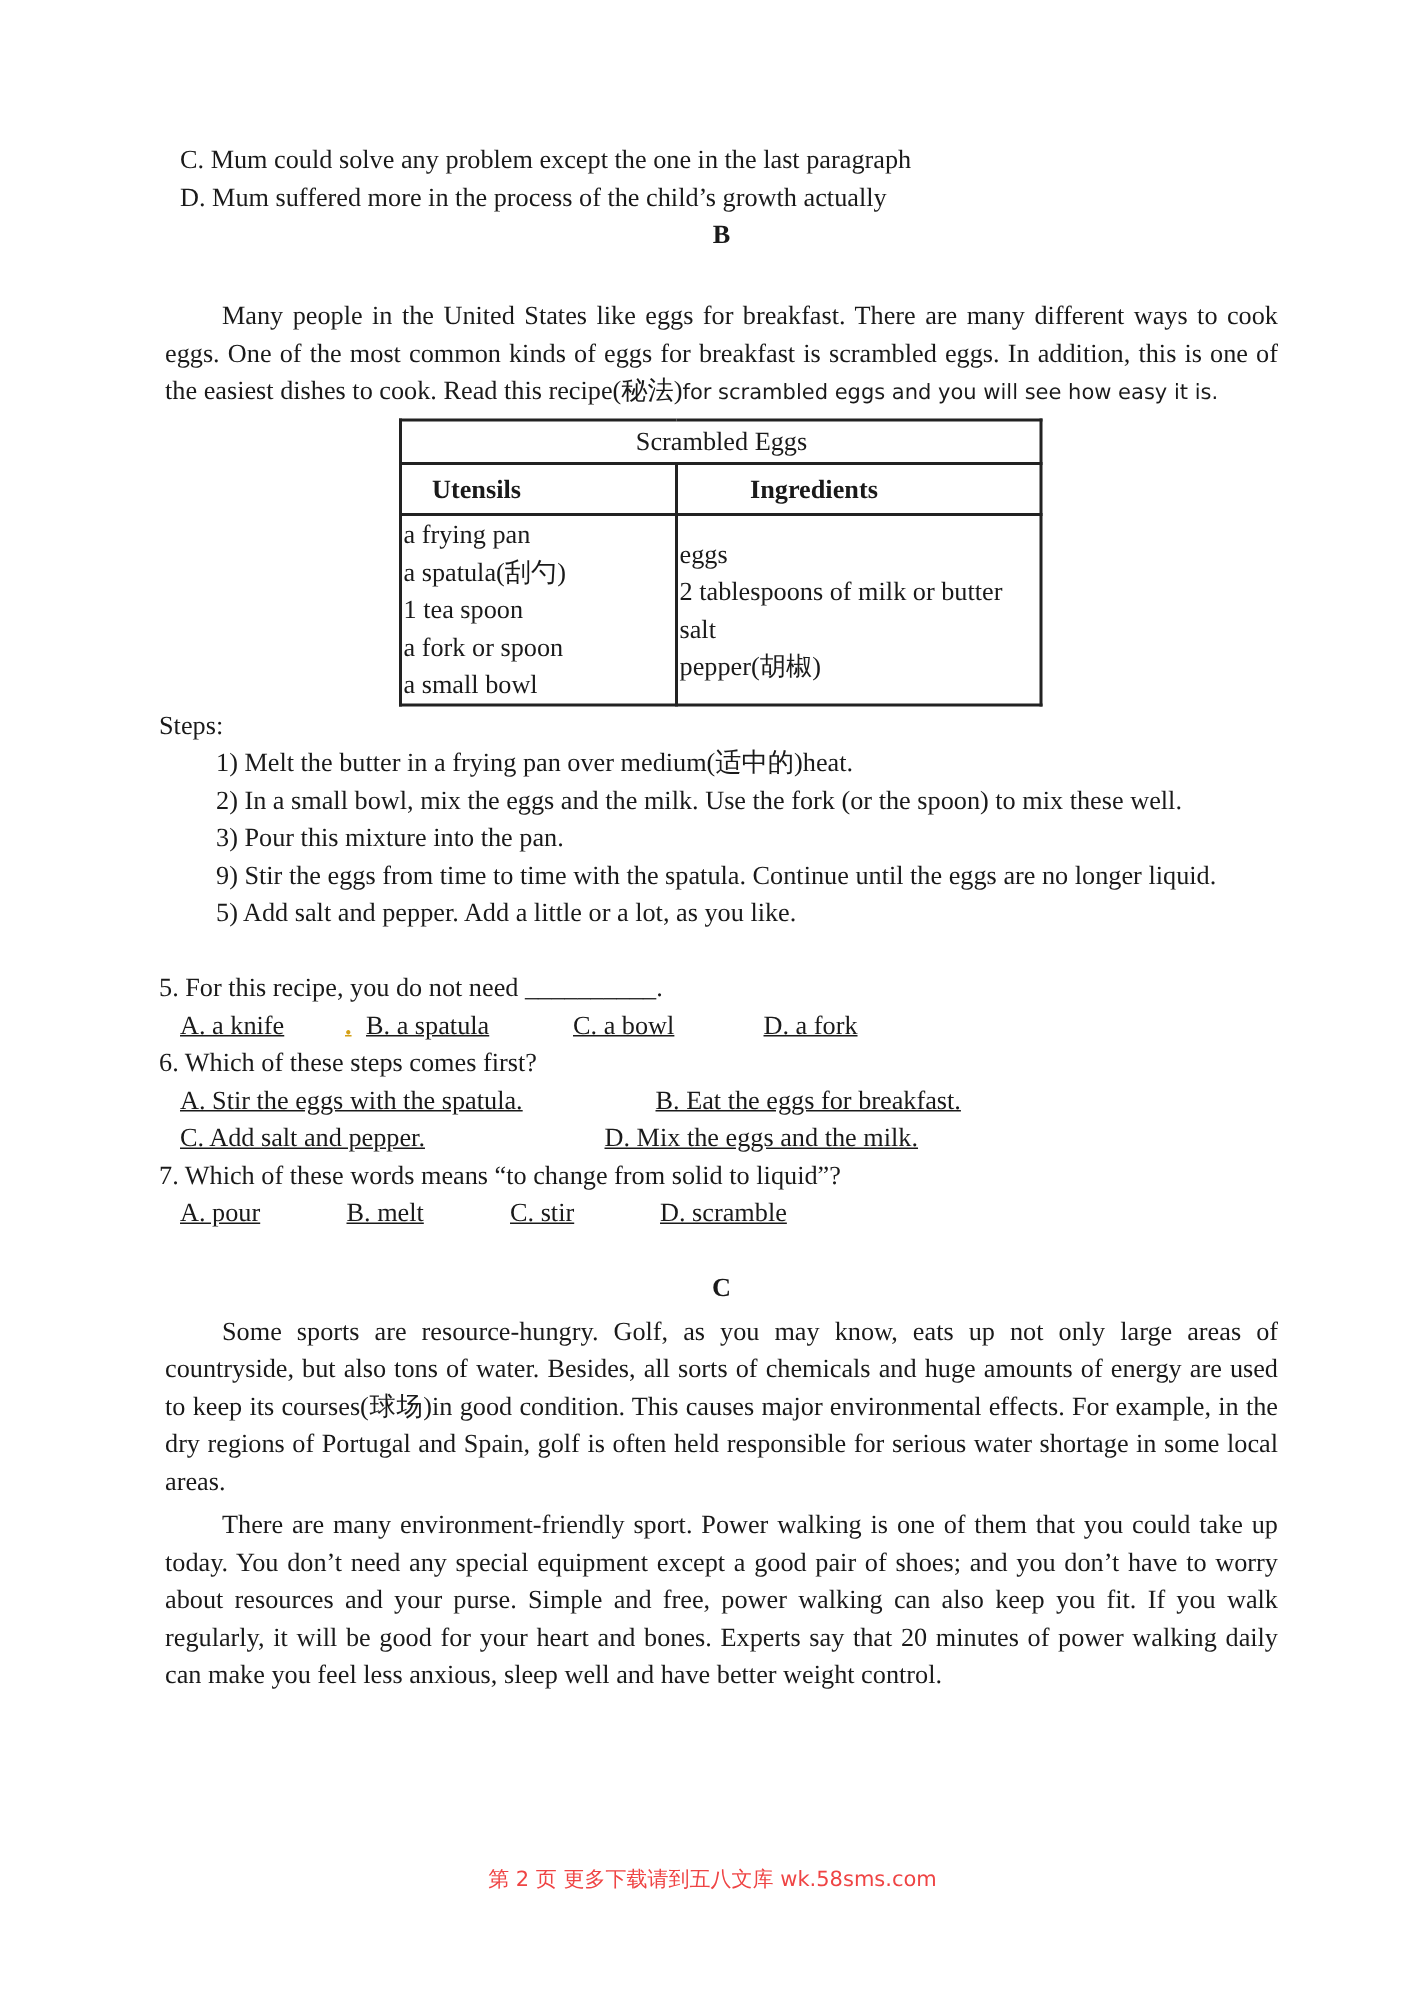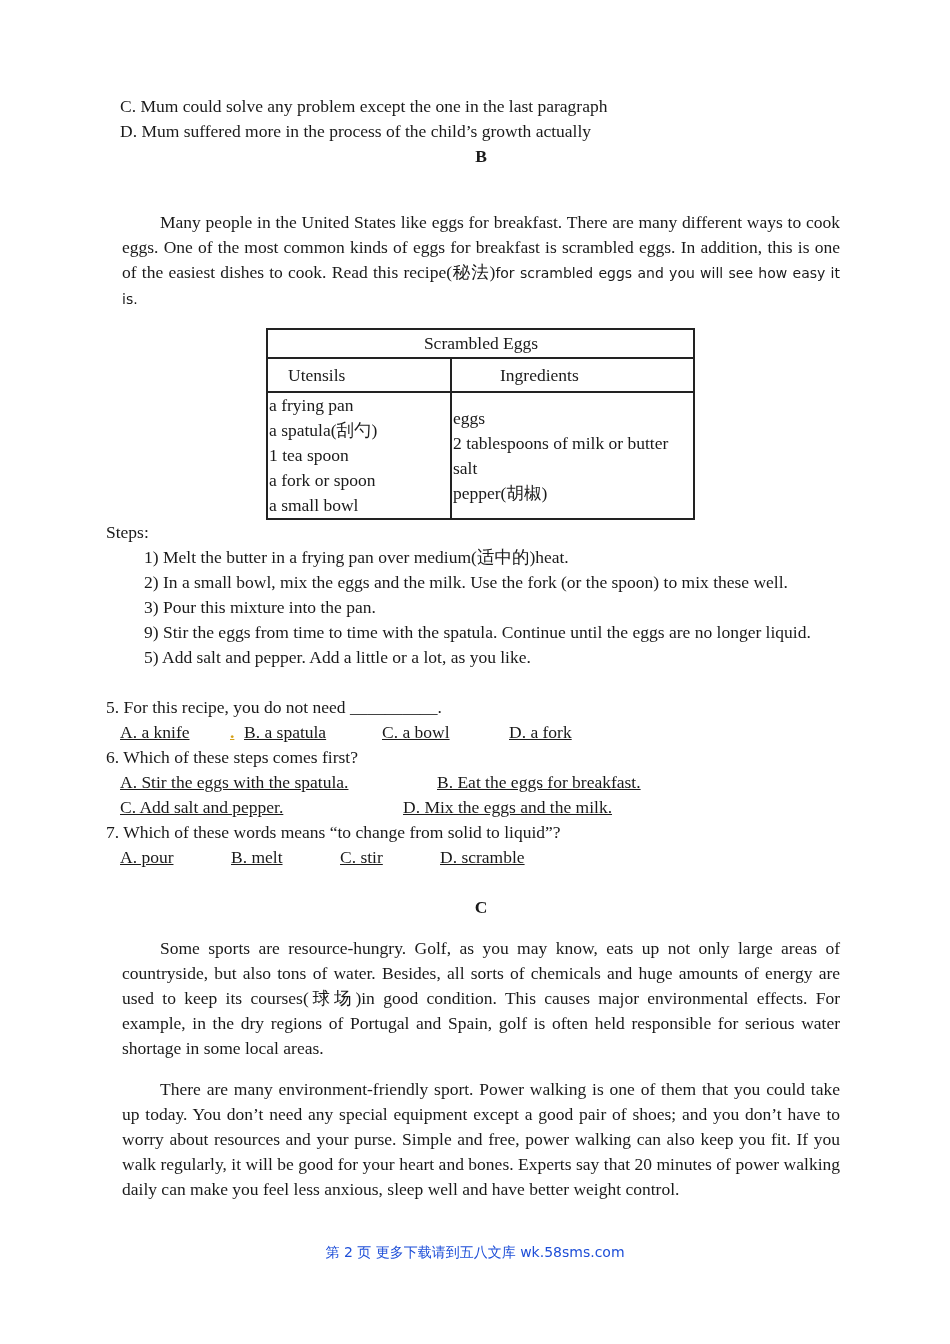--- a/index.html
+++ b/index.html
@@ -2,36 +2,36 @@
 <html><head>
 <meta charset="utf-8">
 <style>
   html, body { margin: 0; padding: 0; background: #ffffff; }
   body { width: 950px; height: 1344px; position: relative; overflow: hidden;
     font-family: "Liberation Serif", "DejaVu Serif", serif; color: #1a1a1a; font-size: 17.5px; }
   .page { position: absolute; left: 106px; top: 94px; width: 750px; }
   .line { line-height: 25px; height: 25px; white-space: nowrap; }
   .opt-block { padding-left: 14px; }
   .section-title { text-align: center; font-weight: bold; line-height: 25px; height: 25px; }
-  .para { text-align: justify; line-height: 25px; text-indent: 38px; margin: 16px; }
+  .para { text-align: justify; line-height: 25px; text-indent: 38px; margin: 4px; }
   .para .sans-tail { font-family: "DejaVu Sans", "Liberation Sans", sans-serif; font-size: 14px; }
   .spacer { height: 25px; }
   .recipe-table { margin-left: 160px; width: 429px; border-collapse: collapse; margin-top: 2px; }
   .recipe-table td { border: 2px solid #222; padding: 0 0 0 1px; vertical-align: middle; line-height: 25px; }
   .recipe-table .title-cell { text-align: center; height: 27px; border-radius: 11px; }
-  .recipe-table .head-cell { height: 32px; }
+  .recipe-table .head-cell { height: 32px; font-weight: bold; }
   .recipe-table .head-utensils { padding-left: 20px; width: 162px; }
   .recipe-table .head-ingredients { padding-left: 48px; }
   .recipe-table .list-cell div { line-height: 25px; }
   .steps { padding-left: 38px; }
   .steps .step { line-height: 25px; text-align: justify; }
   .opts { display: flex; }
   .opts span { display: inline-block; text-decoration: underline; }
   .footer { position: absolute; top: 1244px; left: 0; width: 950px; text-align: center;
-    font-family: "DejaVu Sans", "Liberation Sans", sans-serif; font-size: 14px; color: #1d4ed8; }
+    font-family: "DejaVu Sans", "Liberation Sans", sans-serif; font-size: 14px; color: #ef4444; }
   .dot-mark { color: #d4a017; font-weight: bold; }
 </style>
 </head>
 <body>
 
 <div class="page">
   <div class="line opt-block">C. Mum could solve any problem except the one in the last paragraph</div>
   <div class="line opt-block">D. Mum suffered more in the process of the child’s growth actually</div>
 
   <div class="section-title">B</div>

